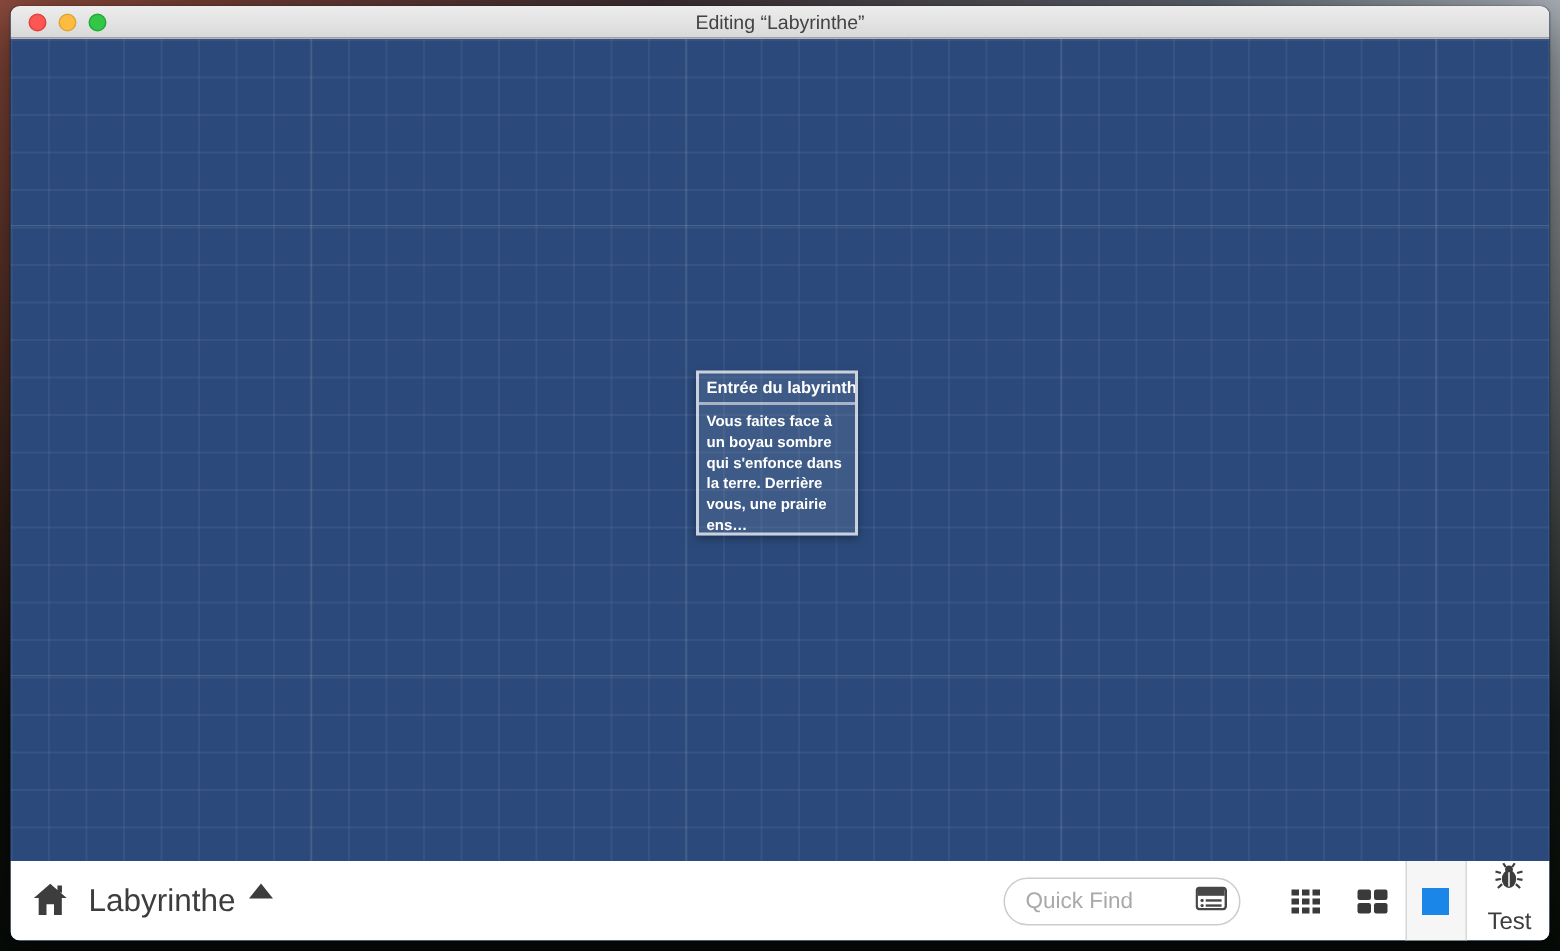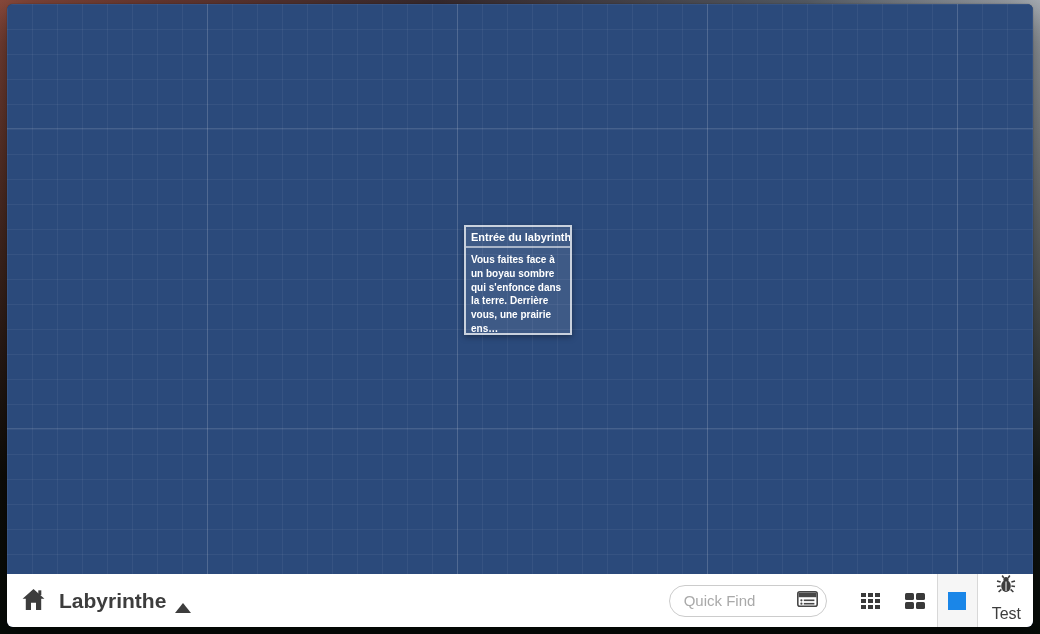--- a/index.html
+++ b/index.html
@@ -64,21 +64,21 @@
 
   
   .toolbar{
     flex:0 0 53px; height:53px; background:#ffffff;
     display:flex; align-items:center; position:relative;
     color:#3d3d3d;
   }
   button{ background:none; border:none; font-family:inherit; color:#3d3d3d; cursor:pointer; }
 
   .home-btn{ margin-left:14px; display:flex; align-items:center; }
-  .story-menu{ margin-left:13px; display:flex; align-items:flex-end; gap:9px;font-weight:bold; }
+  .story-menu{ margin-left:13px; display:flex; align-items:flex-start; gap:9px; }
   .story-title{ font-size:21px; color:#3d3d3d; }
   .caret-up{ width:0; height:0; border-left:8px solid transparent; border-right:8px solid transparent; border-bottom:10px solid #3d3d3d; }
 
   .quickfind{ margin-left:auto; position:relative; width:158px; height:32px; }
   .quickfind input{
     width:100%; height:100%; border:1px solid #cccccc; border-radius:16px;
     padding:0 32px 0 14px; font-size:15px; color:#333; outline:none;
     font-family:inherit; background:#fff;
   }
   .quickfind input::placeholder{ color:#a9a9a9; }
@@ -105,20 +105,28 @@
     margin-left:10px; height:100%; width:103px; background:#1db33d; color:#fff;
     display:flex; align-items:center; justify-content:center; gap:7px;
     font-size:16px; font-weight:700;
   }
 </style>
 </head>
 <body>
 
 <div class="window">
 
+  <div class="titlebar">
+    <div class="traffic">
+      <span class="tl red"></span>
+      <span class="tl yellow"></span>
+      <span class="tl green"></span>
+    </div>
+    <div class="win-title">Editing “Labyrinthe”</div>
+  </div>
 
   <div class="canvas">
     <div class="passage">
       <div class="passage-title">Entrée du labyrinthe</div>
       <div class="passage-excerpt">Vous faites face à un boyau sombre qui s'enfonce dans la terre. Derrière vous, une prairie ens…</div>
     </div>
   </div>
 
   <div class="toolbar">
 

